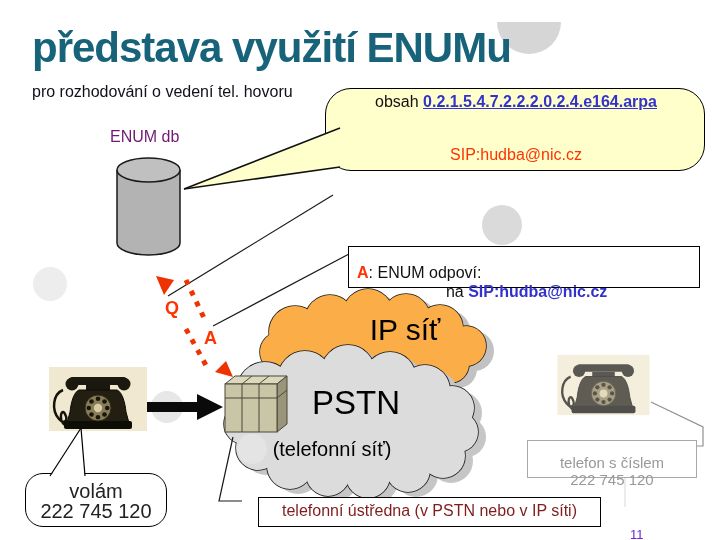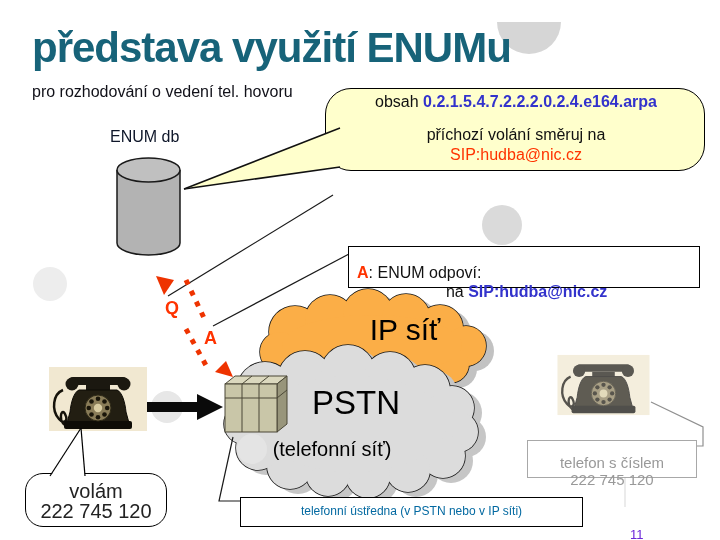--- a/index.html
+++ b/index.html
@@ -3,44 +3,44 @@
 <meta charset="utf-8">
 <style>
   html,body{margin:0;padding:0;background:#888;}
   #page{position:relative;width:720px;height:540px;background:#ffffff;overflow:hidden;
         font-family:"Liberation Sans","DejaVu Sans",sans-serif;color:#111;}
   svg.layer{position:absolute;left:0;top:0;z-index:1;}
   svg.overlay{position:absolute;left:0;top:0;z-index:3;pointer-events:none;}
   .txt{position:absolute;z-index:2;}
   .title{left:32px;top:24px;width:620px;font-size:42px;font-weight:bold;color:#176379;letter-spacing:-1px;}
   .subtitle{left:32px;top:83px;width:320px;font-size:16px;color:#101018;}
-  .enumdb{left:110px;top:128px;font-size:16px;color:#0f172a;}
+  .enumdb{left:110px;top:128px;font-size:16px;color:#701a75;}
   .bubble{left:325px;top:88px;width:378px;height:81px;background:#FFFFCC;border:1.6px solid #000;border-radius:26px;}
   .bl1{left:330px;top:93px;width:372px;text-align:center;font-size:16px;}
-  .bl1 b{color:#3333CC;}
+  .bl1 b{color:#3333CC;text-decoration:underline;}
   .bl2{left:330px;top:126px;width:372px;text-align:center;font-size:16px;}
   .bl3{left:330px;top:146px;width:372px;text-align:center;font-size:16px;color:#FF3300;}
   .qbox{left:332px;top:190px;width:308px;height:44px;background:#fff;border:1.5px solid #000;
         box-sizing:border-box;padding:1px 5px;font-size:16px;line-height:21px;white-space:pre-wrap;overflow:visible;}
   .abox{left:348px;top:246px;width:352px;height:42px;background:#fff;border:1.5px solid #000;
         box-sizing:border-box;padding:16px 8px;font-size:16px;line-height:19px;white-space:pre-wrap;}
   .redcap{color:#FF3300;font-weight:bold;}
   .bluebold{color:#3333CC;font-weight:bold;}
   .qlabel{left:165px;top:298px;font-size:18px;font-weight:bold;color:#FF3300;}
   .alabel{left:204px;top:328px;font-size:18px;font-weight:bold;color:#FF3300;}
   .iplabel{left:330px;top:313px;width:150px;text-align:center;font-size:30px;color:#000;}
   .pstnlabel{left:286px;top:384px;width:140px;text-align:center;font-size:33px;color:#000;}
   .pstnsub{left:244px;top:438px;width:176px;text-align:center;font-size:20px;color:#000;}
   .callerbubble{left:25px;top:473px;width:142px;height:54px;background:#fff;border:1.3px solid #000;
         border-radius:18px;box-sizing:border-box;text-align:center;font-size:20px;line-height:20px;
         padding-top:7px;color:#222;}
   .calleebox{left:527px;top:440px;width:170px;height:38px;background:#fff;border:1.5px solid #A8A8A8;
         box-sizing:border-box;text-align:center;font-size:15px;line-height:17px;padding-top:13px;color:#999;}
-  .exchangebox{left:240px;top:497px;width:343px;height:30px;background:#fff;border:1.5px solid #000;
-        box-sizing:border-box;text-align:center;font-size:12px;line-height:26px;color:#0369a1;}
+  .exchangebox{left:258px;top:497px;width:343px;height:30px;background:#fff;border:1.5px solid #000;
+        box-sizing:border-box;text-align:center;font-size:16px;line-height:26px;color:#7f1d1d;}
   .pagenum{left:630px;top:479px;font-size:13px;color:#6d28d9;margin-top:48px;}
 </style>
 </head>
 <body>
 
 <div id="page">
 
   <svg class="layer" width="720" height="540" viewBox="0 0 720 540">
     <defs>
       <symbol id="phone" viewBox="0 0 100 66">
@@ -203,21 +203,20 @@
     <use href="#phone" x="48" y="366" width="100" height="66"></use>
     <use href="#phone" x="556" y="354" width="95" height="62" opacity="0.72"></use>
   </svg>
 
   <div class="txt title">představa využití ENUMu</div>
   <div class="txt subtitle">pro rozhodování o vedení tel. hovoru</div>
   <div class="txt enumdb">ENUM db</div>
 
   <div class="txt bubble"></div>
   <div class="txt bl1"><span>obsah </span><b>0.2.1.5.4.7.2.2.2.0.2.4.e164.arpa</b></div>
-  <div class="txt bl2">příchozí volání směruj na</div>
   <div class="txt bl3">SIP:hudba@nic.cz</div>
 
 
   <div class="txt abox"><b class="redcap">A</b><span>: ENUM odpoví:
                     na </span><span class="bluebold">SIP:hudba@nic.cz</span></div>
 
   <div class="txt qlabel">Q</div>
   <div class="txt alabel">A</div>
 
   <div class="txt iplabel">IP síť</div>

